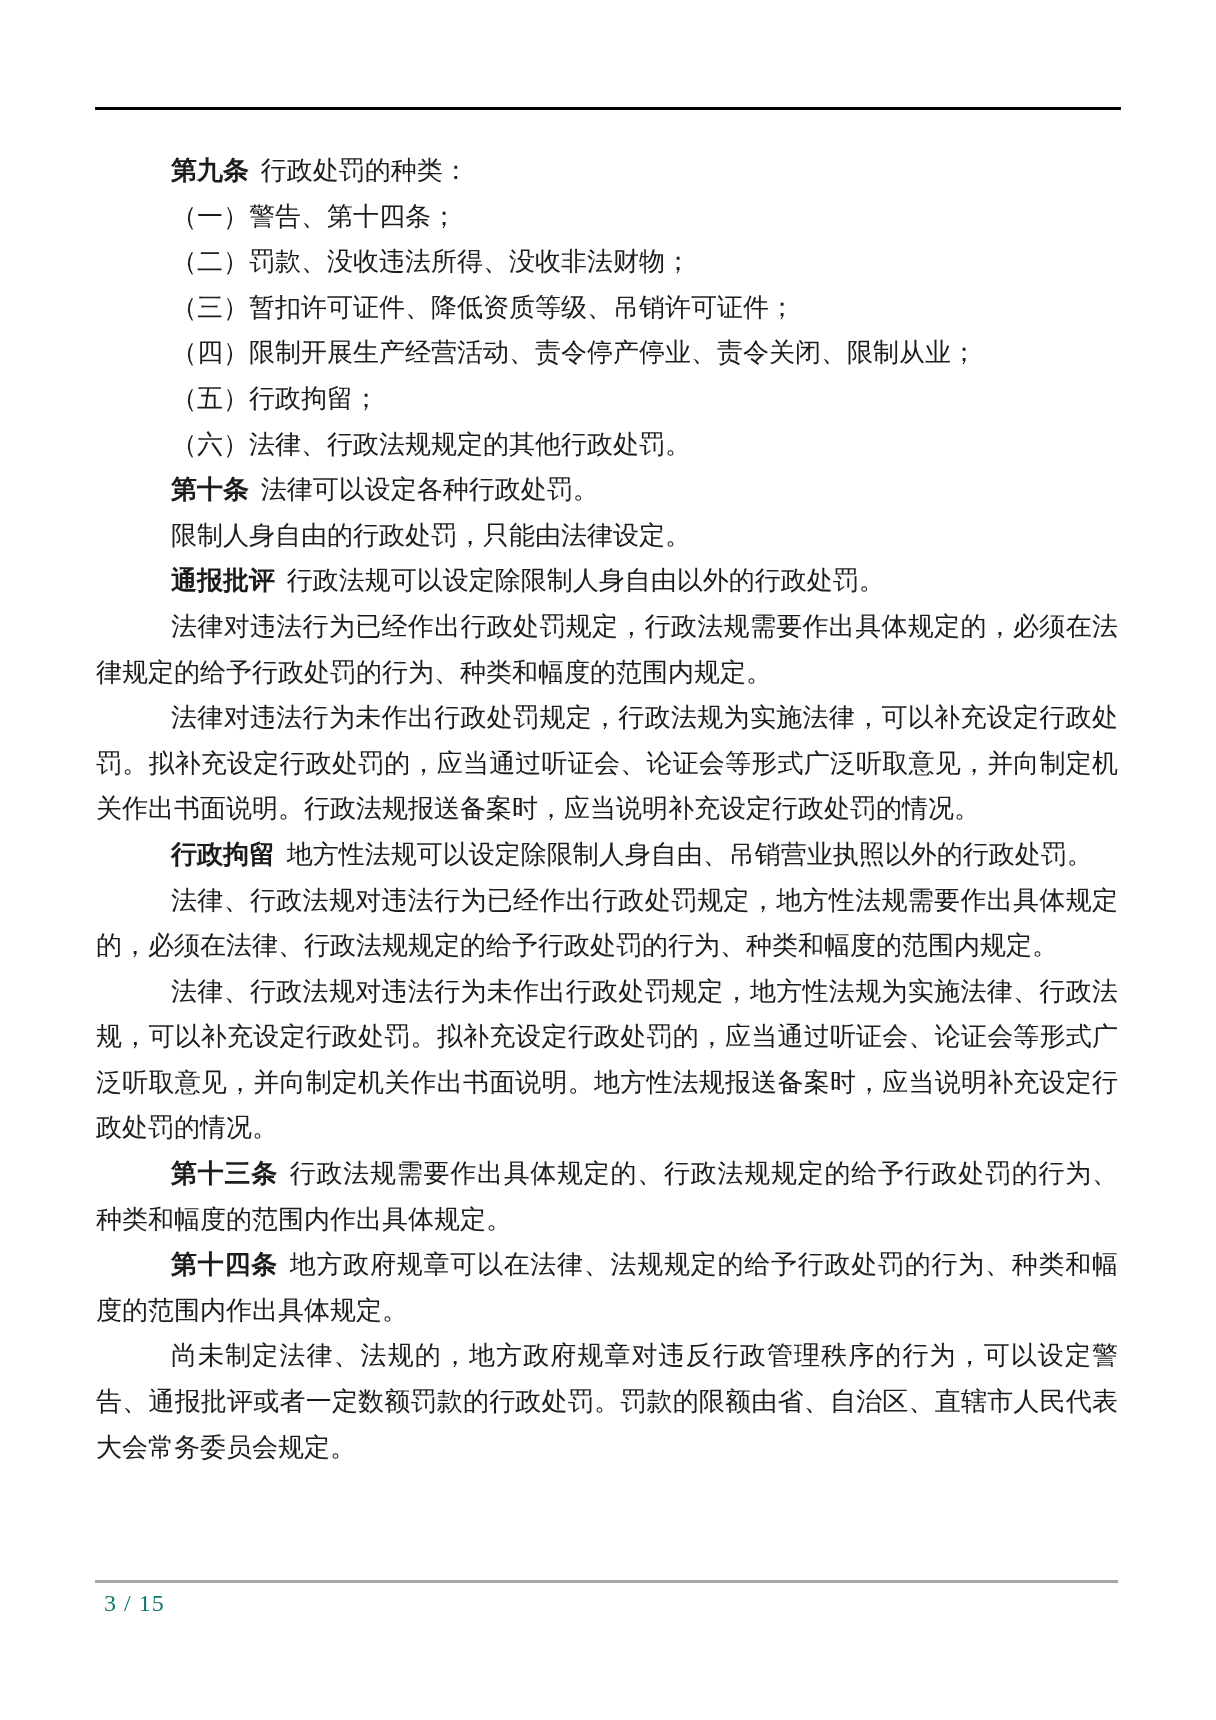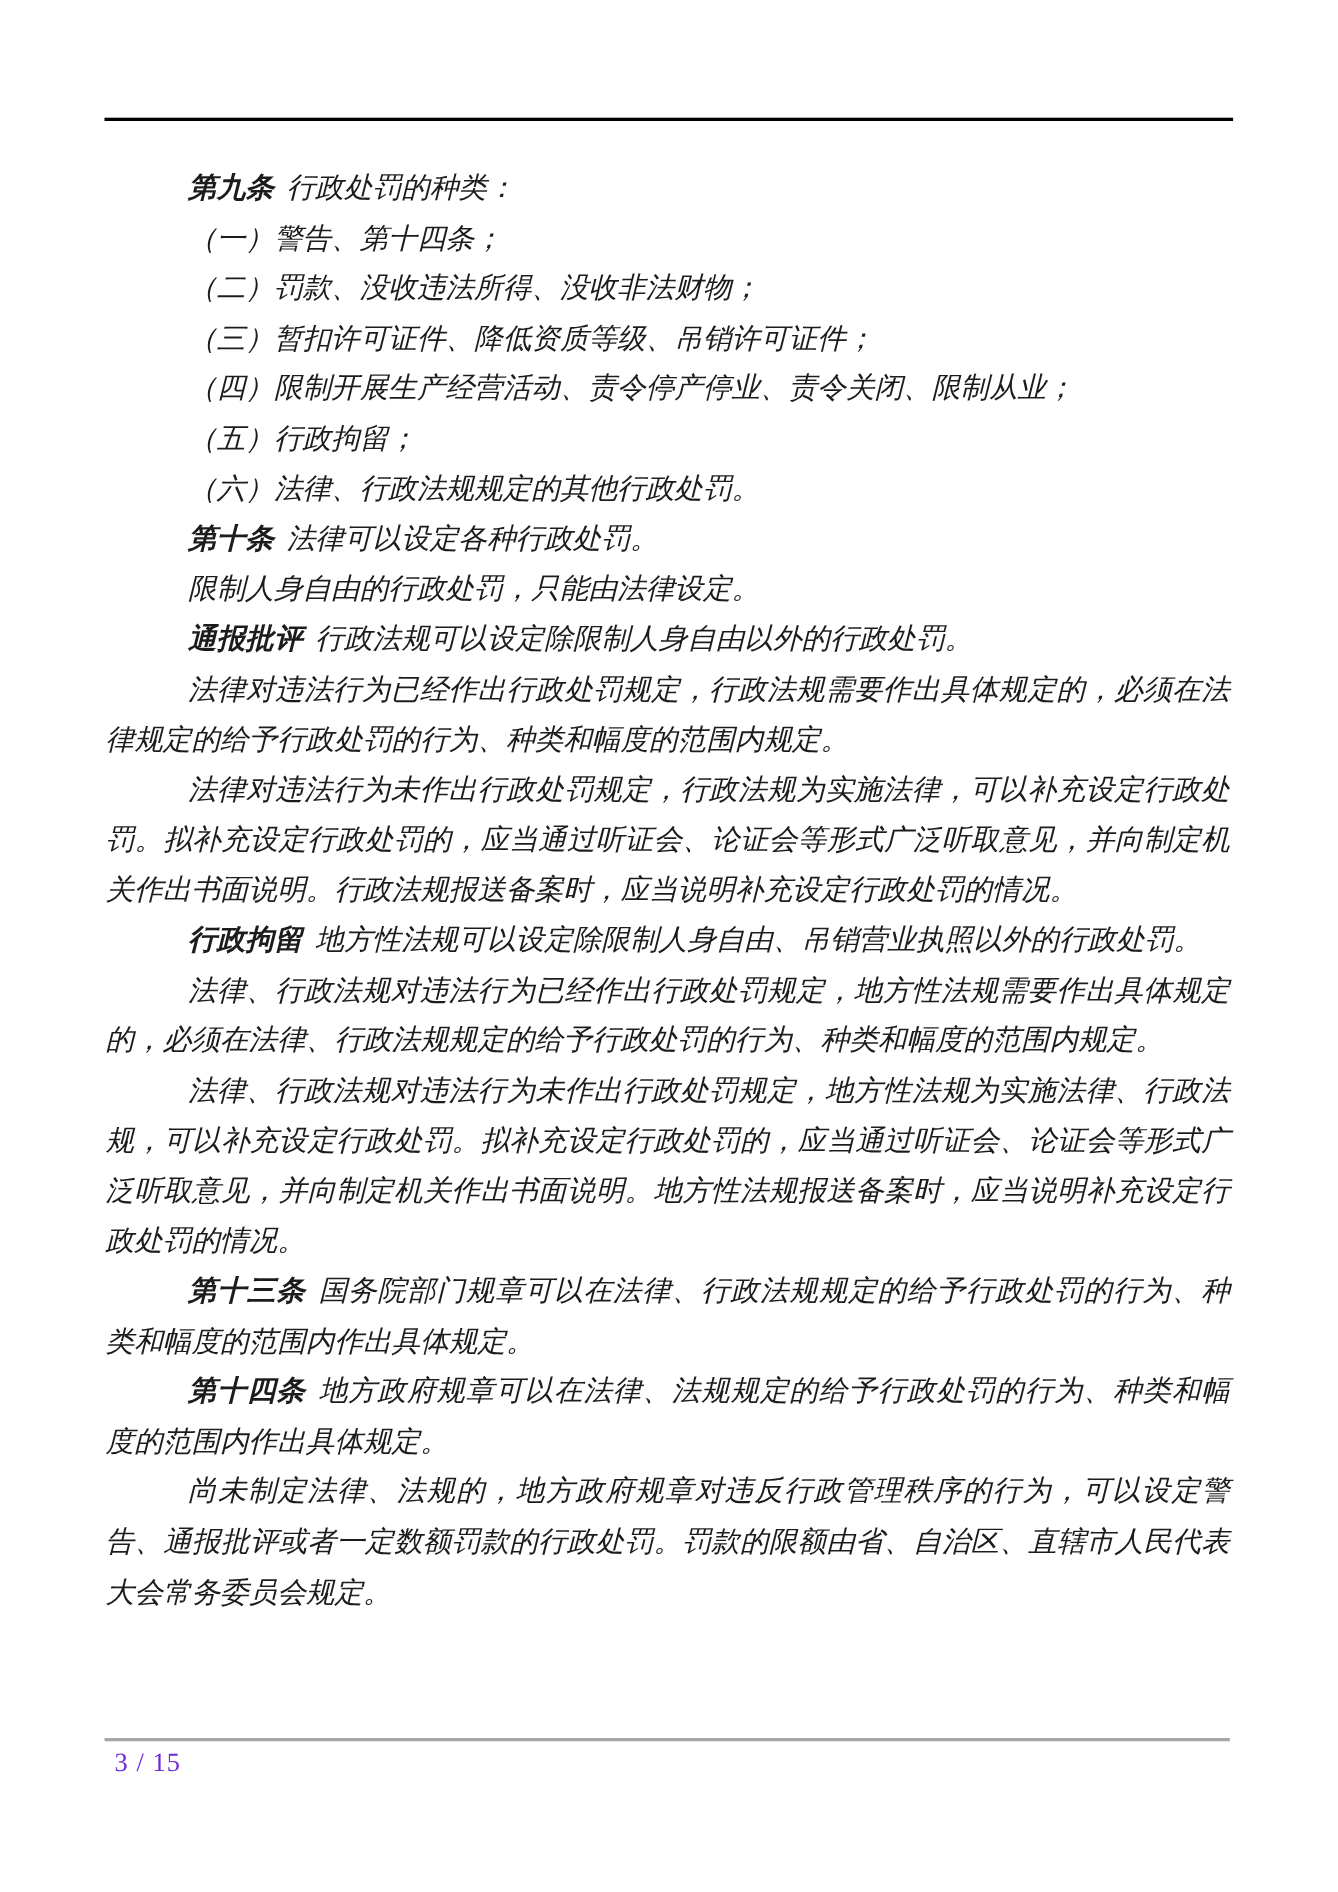--- a/index.html
+++ b/index.html
@@ -25,21 +25,20 @@
     background: #000000;
   }
   .content {
     position: absolute;
     left: 96px;
     top: 148px;
     width: 1022px;
     font-size: 26px;
     line-height: 45.6px;
     text-align: justify;
-    font-style: italic;
   }
   .para {
     margin: 0;
     padding: 0;
     text-indent: 75px;
   }
   .p-label {
     font-weight: bold;
   }
   .p-label:not(:empty) {
@@ -52,21 +51,21 @@
     width: 1023px;
     height: 3px;
     background: #a6a6a6;
   }
   .page-number {
     position: absolute;
     left: 104px;
     top: 1588px;
     font-size: 24px;
     line-height: 30px;
-    color: #6d28d9;
+    color: #0f766e;
     letter-spacing: 1px;
   }
 </style>
 </head>
 <body>
 
 <div class="page">
 
   <div class="header-rule"></div>
 
@@ -79,21 +78,21 @@
     <p class="para"><b class="p-label"></b><span>（五）行政拘留；</span></p>
     <p class="para"><b class="p-label"></b><span>（六）法律、行政法规规定的其他行政处罚。</span></p>
     <p class="para"><b class="p-label">第十条</b><span>法律可以设定各种行政处罚。</span></p>
     <p class="para"><b class="p-label"></b><span>限制人身自由的行政处罚，只能由法律设定。</span></p>
     <p class="para"><b class="p-label">通报批评</b><span>行政法规可以设定除限制人身自由以外的行政处罚。</span></p>
     <p class="para"><b class="p-label"></b><span>法律对违法行为已经作出行政处罚规定，行政法规需要作出具体规定的，必须在法律规定的给予行政处罚的行为、种类和幅度的范围内规定。</span></p>
     <p class="para"><b class="p-label"></b><span>法律对违法行为未作出行政处罚规定，行政法规为实施法律，可以补充设定行政处罚。拟补充设定行政处罚的，应当通过听证会、论证会等形式广泛听取意见，并向制定机关作出书面说明。行政法规报送备案时，应当说明补充设定行政处罚的情况。</span></p>
     <p class="para"><b class="p-label">行政拘留</b><span>地方性法规可以设定除限制人身自由、吊销营业执照以外的行政处罚。</span></p>
     <p class="para"><b class="p-label"></b><span>法律、行政法规对违法行为已经作出行政处罚规定，地方性法规需要作出具体规定的，必须在法律、行政法规规定的给予行政处罚的行为、种类和幅度的范围内规定。</span></p>
     <p class="para"><b class="p-label"></b><span>法律、行政法规对违法行为未作出行政处罚规定，地方性法规为实施法律、行政法规，可以补充设定行政处罚。拟补充设定行政处罚的，应当通过听证会、论证会等形式广泛听取意见，并向制定机关作出书面说明。地方性法规报送备案时，应当说明补充设定行政处罚的情况。</span></p>
-    <p class="para"><b class="p-label">第十三条</b><span>国务院部门规章可以在法律、行政法规规定的给予行政处罚的行为、种类和幅度的范围内作出具体规定。</span></p>
+    <p class="para"><b class="p-label">第十三条</b><span>行政法规需要作出具体规定的、行政法规规定的给予行政处罚的行为、种类和幅度的范围内作出具体规定。</span></p>
     <p class="para"><b class="p-label">第十四条</b><span>地方政府规章可以在法律、法规规定的给予行政处罚的行为、种类和幅度的范围内作出具体规定。</span></p>
     <p class="para"><b class="p-label"></b><span>尚未制定法律、法规的，地方政府规章对违反行政管理秩序的行为，可以设定警告、通报批评或者一定数额罚款的行政处罚。罚款的限额由省、自治区、直辖市人民代表大会常务委员会规定。</span></p>
   </div>
 
   <div class="footer-rule"></div>
   <div class="page-number">3 / 15</div>
 
 </div>
 
 </body></html>

